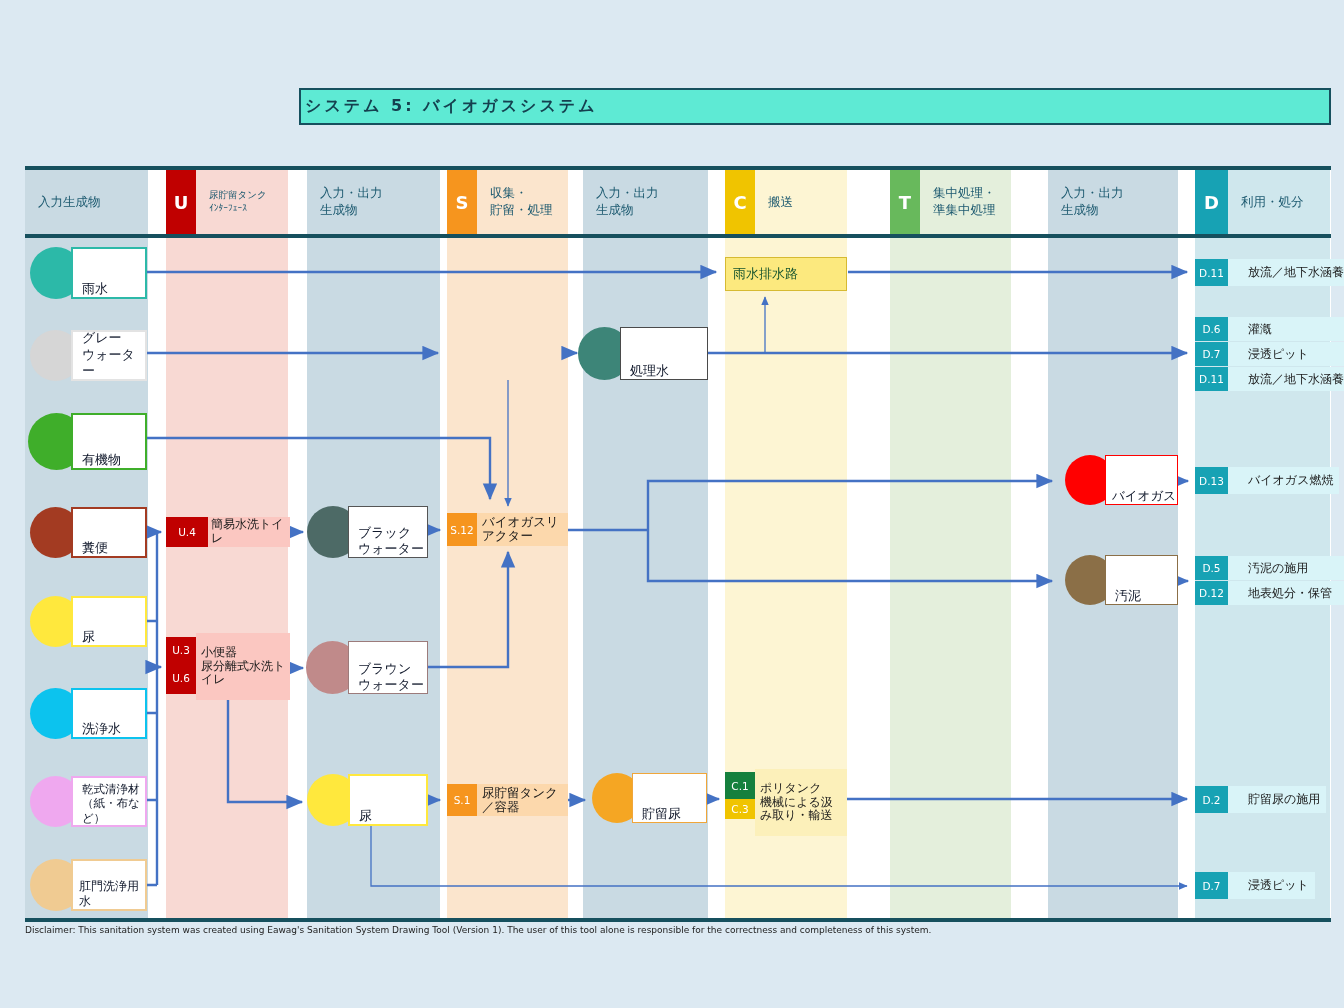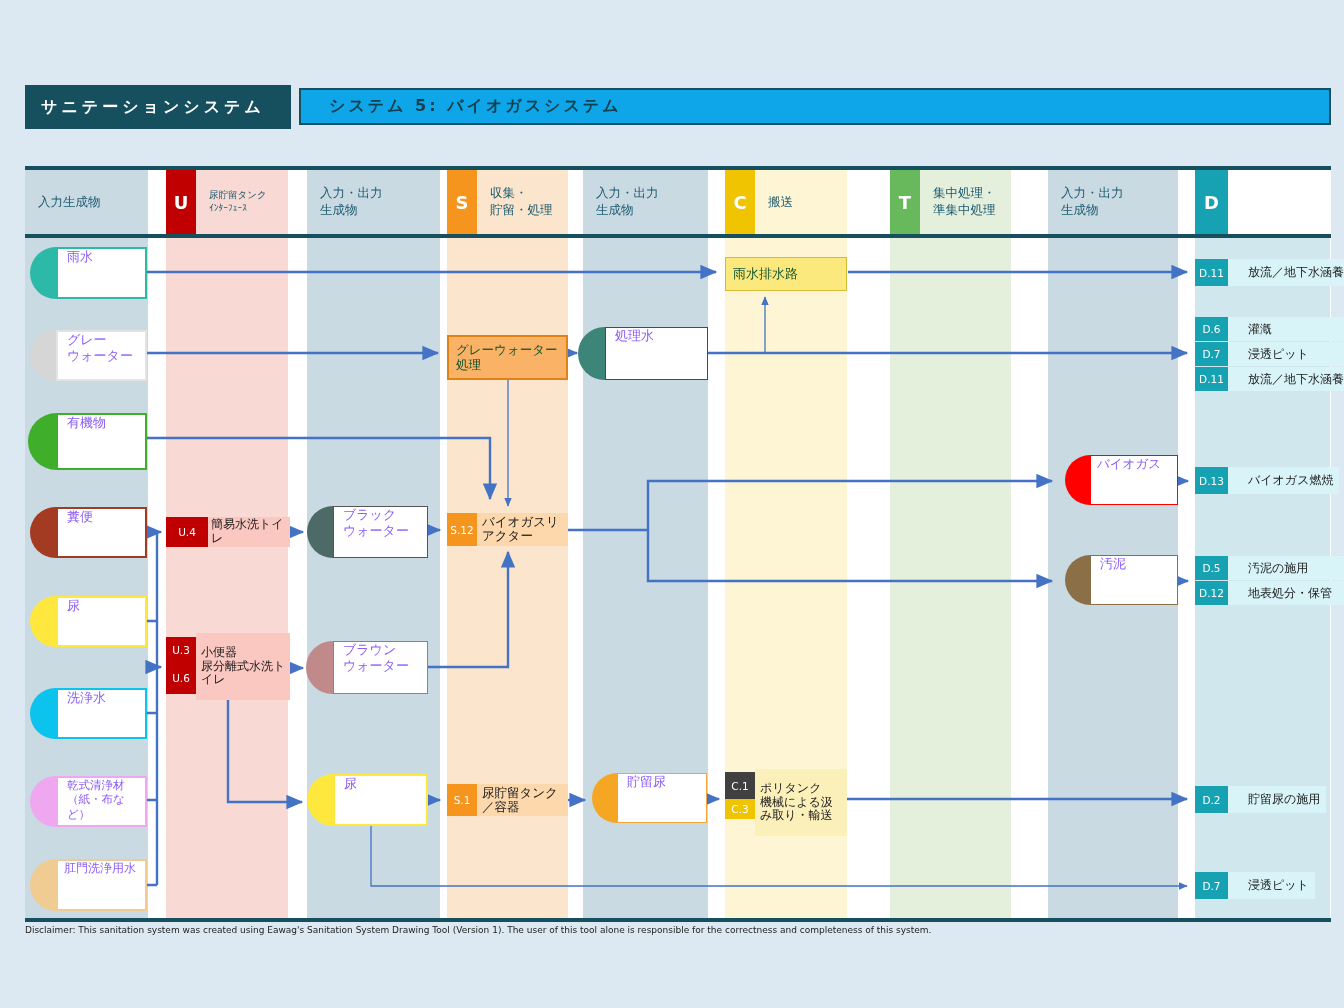--- a/index.html
+++ b/index.html
@@ -2,38 +2,38 @@
 <html><head>
 <meta charset="utf-8">
 <style>
   html,body{margin:0;padding:0;background:#dce9f2;}
   .page{position:relative;width:1344px;height:1008px;background:#dce9f2;
         font-family:"DejaVu Sans",sans-serif;overflow:hidden;}
   
   .title-left{position:absolute;left:25px;top:85px;width:266px;height:44px;background:#16505e;
               color:#fff;display:flex;align-items:center;padding-left:16px;box-sizing:border-box;
               font-size:16px;font-weight:bold;letter-spacing:4px;}
-  .title-right{position:absolute;left:299px;top:88px;width:1032px;height:37px;background:#0ea5e9;
+  .title-right{position:absolute;left:299px;top:88px;width:1032px;height:37px;background:#5eead4;
                border:2px solid #16505e;box-sizing:border-box;color:#15404f;display:flex;
-               align-items:center;padding-left:28px;font-size:16px;font-weight:bold;letter-spacing:3px;}
+               align-items:center;padding-left:4px;font-size:16px;font-weight:bold;letter-spacing:3px;}
   
   .dgbg{position:absolute;left:25px;top:166px;width:1306px;height:756px;background:#ffffff;}
   .rule{position:absolute;left:25px;width:1306px;height:4px;background:#16505e;}
   .panel{position:absolute;top:238px;height:680px;}
   .hpanel{position:absolute;top:170px;height:64px;display:flex;align-items:center;
           box-sizing:border-box;padding-left:13px;color:#1d5a70;font-size:12.5px;line-height:1.35;}
   .hbadge{position:absolute;top:170px;height:64px;width:30px;display:flex;align-items:center;
           justify-content:center;color:#fff;font-size:18px;font-weight:bold;}
   .hsmall{font-size:9.5px;}
   
   .prod{position:absolute;}
   .prod .cap{position:absolute;top:0;border-radius:50%;z-index:0;}
   .prod .pbox{position:absolute;inset:0;background:#fff;border:2px solid;box-sizing:border-box;
-              display:flex;flex-direction:column;justify-content:flex-start;padding-left:9px;
-              font-size:13px;color:#8b5cf6;z-index:1;line-height:1.25;}
+              display:flex;flex-direction:column;justify-content:flex-end;padding-left:9px;
+              font-size:13px;color:#0f172a;z-index:1;line-height:1.25;margin-left:15px;}
   
   .proc{position:absolute;display:flex;}
   .badge{color:#fff;font-size:10.5px;display:flex;align-items:center;justify-content:center;flex:none;}
   .plabel{flex:1;display:flex;flex-direction:column;justify-content:center;padding:1px 3px 1px 5px;
           font-size:12.5px;color:#1a1a1a;line-height:1.15;box-sizing:border-box;}
   .simplebox{position:absolute;box-sizing:border-box;display:flex;align-items:center;
              padding-left:7px;font-size:12.5px;color:#14532d;line-height:1.15;}
   
   .ditem{position:absolute;display:flex;}
   .drow{display:flex;height:24px;margin-bottom:1px;}
@@ -42,21 +42,20 @@
   .dlabel{background:#d9f4f8;color:#1a1a1a;font-size:12px;display:flex;align-items:center;
           padding:0 6px 0 20px;white-space:nowrap;}
   .disclaimer{position:absolute;left:25px;top:925px;font-size:9px;color:#222;}
   svg.flows{position:absolute;left:0;top:0;pointer-events:none;}
 </style>
 </head>
 <body>
 
 <div class="page">
 
-  <div class="title-left">サニテーションシステム</div>
   <div class="title-right">システム 5: バイオガスシステム</div>
 
   <div class="dgbg"></div>
   <div class="rule" style="top:166px"></div>
   <div class="rule" style="top:234px"></div>
   <div class="rule" style="top:918px"></div>
 
   <div class="panel" style="left:25px;width:123px;background:#c9dae3"></div>
   <div class="panel" style="left:166px;width:122px;background:#f8d9d3"></div>
   <div class="panel" style="left:307px;width:133px;background:#c9dae3"></div>
@@ -95,20 +94,23 @@
   <div class="hbadge" style="left:890px;background:#68b95c">T</div>
   <div class="hpanel" style="left:920px;width:91px;background:#e4efdc">
     <span>
       <span>集中処理・</span><br><span>準集中処理</span></span>
   </div>
   <div class="hpanel" style="left:1048px;width:130px;background:#c9dae3">
     <span>
       <span>入力・出力</span><br><span>生成物</span></span>
   </div>
   <div class="hbadge" style="left:1195px;width:33px;background:#17a2b4">D</div>
+  <div class="hpanel" style="left:1228px;width:102px;background:#cfe7ed">
+    <span>利用・処分</span>
+  </div>
 
   <svg class="flows" width="1344" height="1008" viewBox="0 0 1344 1008">
     <defs>
       <marker id="ah" markerWidth="8" markerHeight="7" refX="6.5" refY="3" orient="auto">
         <path d="M0,0 L7,3 L0,6 Z" fill="#4472c4"></path>
       </marker>
     </defs>
     <g stroke="#4472c4" fill="none" stroke-width="2.4">
       <path d="M147,272 H716" marker-end="url(#ah)"></path>
       <path d="M848,272 H1187" marker-end="url(#ah)"></path>
@@ -221,23 +223,20 @@
         <span>ウォーター</span>
       </span>
   </div>
   <div class="prod" style="left:333px;top:774px;width:95px;height:52px">
     <span class="cap" style="left:-26px;width:52px;height:52px;background:#ffe83d"></span>
     <span class="pbox" style="border-color:#ffe83d">
         <span>尿</span>
       </span>
   </div>
 
-  <div class="simplebox" style="left:447px;top:335px;width:121px;height:45px;background:#f9b266;border:2px solid #e08214;font-size:12.5px">
-    <span>グレーウォーター処理</span>
-  </div>
   <div class="proc" style="left:447px;top:513px;width:121px;height:33px">
     <span class="badge" style="width:30px;background:#f6951e">S.12</span>
     <span class="plabel" style="background:#fcd8ac;display:block;padding-top:2px"><span>バイオガスリアクター</span></span>
   </div>
   <div class="proc" style="left:447px;top:784px;width:121px;height:32px">
     <span class="badge" style="width:30px;background:#f6951e">S.1</span>
     <span class="plabel" style="background:#fcd8ac;display:block;padding-top:2px"><span>尿貯留タンク／容器</span></span>
   </div>
 
   <div class="prod" style="left:605px;top:327px;width:103px;height:53px">
@@ -251,21 +250,21 @@
     <span class="pbox" style="border-color:#f0a63a;border-width:1.5px">
         <span>貯留尿</span>
       </span>
   </div>
 
   <div class="simplebox" style="left:725px;top:257px;width:122px;height:34px;background:#fce97e;border:1.5px solid #d6ba32;font-size:13px">
     <span>雨水排水路</span>
   </div>
   <div class="proc" style="left:725px;top:769px;width:122px;height:67px">
     <span style="width:30px;position:relative;flex:none">
-      <span class="badge" style="position:absolute;left:0;top:3px;width:30px;height:27px;background:#404040">C.1</span>
+      <span class="badge" style="position:absolute;left:0;top:3px;width:30px;height:27px;background:#15803d">C.1</span>
       <span class="badge" style="position:absolute;left:0;top:30px;width:30px;height:20px;background:#f0c400">C.3</span>
     </span>
     <span class="plabel" style="background:#fcf0ba;font-size:12px">
       <span>ポリタンク</span>
       <span>機械による汲み取り・輸送</span>
     </span>
   </div>
 
   <div class="prod" style="left:1090px;top:455px;width:88px;height:50px">
     <span class="cap" style="left:-25px;width:50px;height:50px;background:#ff0000"></span>

